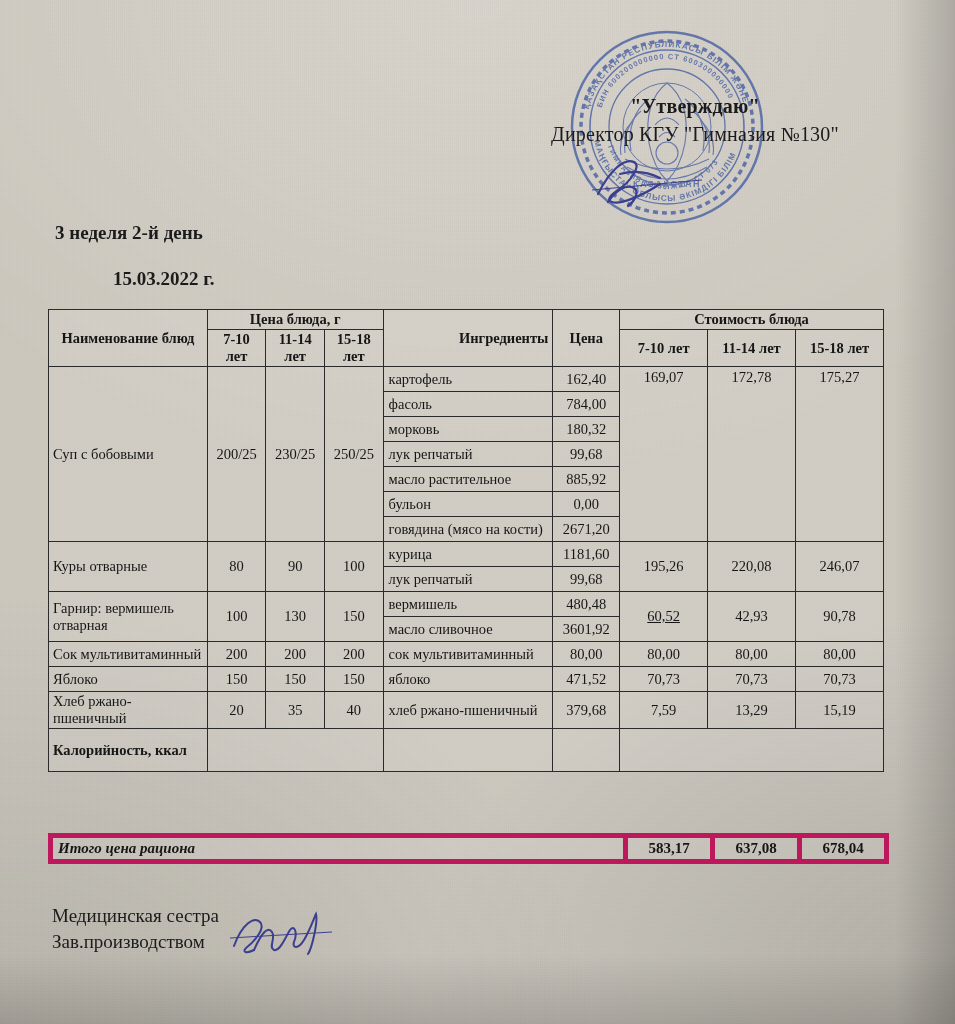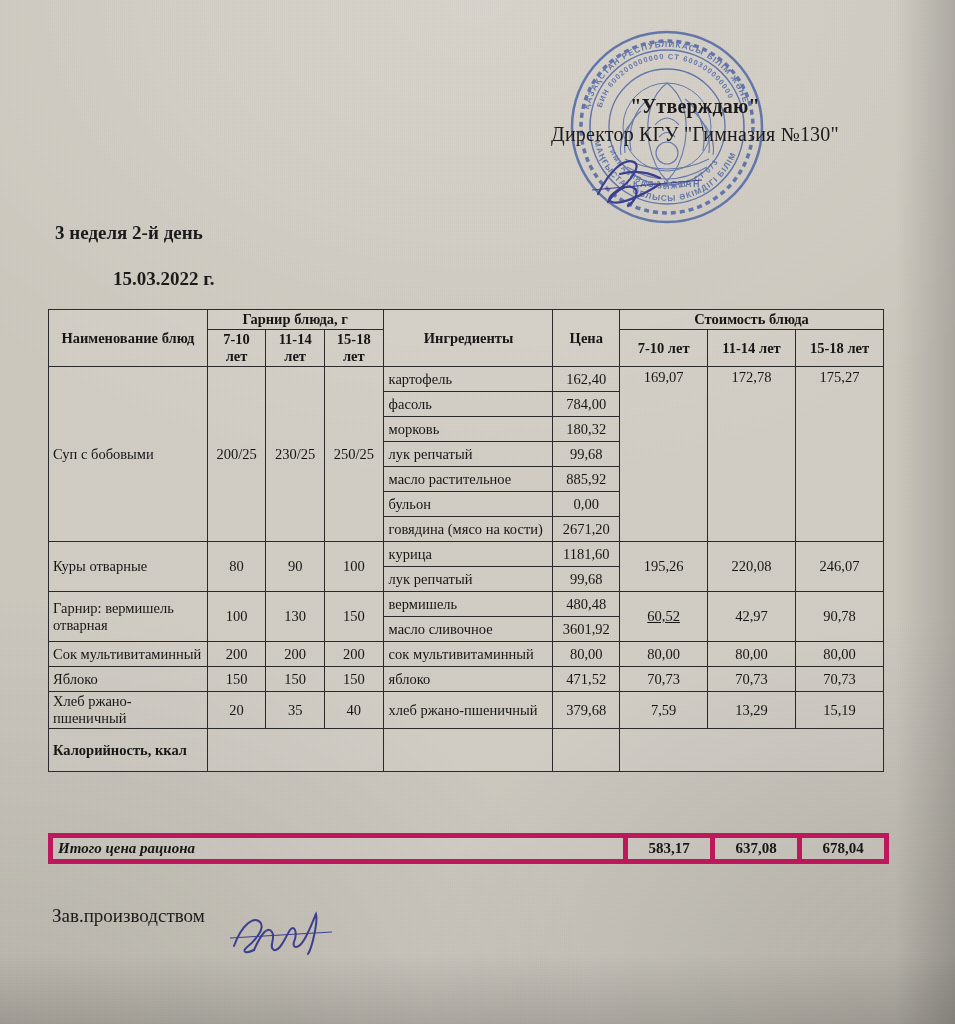--- a/index.html
+++ b/index.html
@@ -148,22 +148,22 @@
         <col style="width:58px">
     <col style="width:168px">
         <col style="width:66px">
     <col style="width:87px">
         <col style="width:87px">
         <col style="width:87px">
   </colgroup>
   <thead>
     <tr>
       <th class="c-name hdr-name" rowspan="2">Наименование блюд</th>
-      <th colspan="3">Гарнир блюда, г</th>
-      <th class="c-ing" style="text-align:center" rowspan="2">Ингредиенты</th>
+      <th colspan="3">Цена блюда, г</th>
+      <th class="c-ing" style="text-align:right" rowspan="2">Ингредиенты</th>
       <th class="c-price" rowspan="2">Цена</th>
       <th colspan="3">Стоимость блюда</th>
     </tr>
     <tr>
       <th class="c-out">
         <div>7-10</div>
             <div>лет</div>
           </th>
       <th class="c-out">
         <div>11-14</div>
@@ -230,21 +230,21 @@
           <td class="c-price">99,68</td>
         </tr>
         <tr class="ing-row">
           <td rowspan="2" class="c-name">Гарнир: вермишель отварная</td>
           <td rowspan="2" class="c-out">100</td>
           <td rowspan="2" class="c-out">130</td>
           <td rowspan="2" class="c-out">150</td>
           <td class="c-ing">вермишель</td>
           <td class="c-price">480,48</td>
           <td rowspan="2" class="c-cost" style="vertical-align: middle; text-decoration: underline;">60,52</td>
-          <td rowspan="2" class="c-cost" style="vertical-align: middle;">42,97</td>
+          <td rowspan="2" class="c-cost" style="vertical-align: middle;">42,93</td>
           <td rowspan="2" class="c-cost" style="vertical-align: middle;">90,78</td>
         </tr>
         <tr class="ing-row">
           <td class="c-ing">масло сливочное</td>
           <td class="c-price">3601,92</td>
         </tr>
         <tr class="ing-row">
           <td rowspan="1" class="c-name">Сок мультивитаминный</td>
           <td rowspan="1" class="c-out">200</td>
           <td rowspan="1" class="c-out">200</td>
@@ -301,20 +301,21 @@
           <td class="lab">Итого цена рациона</td>
           <td class="val">583,17</td>
           <td class="val">637,08</td>
           <td class="val">678,04</td>
         </tr>
       </tbody>
 </table>
 </div>
 
 <div class="footer">
+  <div>Медицинская сестра</div>
   <div>Зав.производством</div>
 </div>
 <div class="sig-foot">
   <svg width="110" height="50" viewBox="0 0 110 50" aria-hidden="true">
     <g stroke="#3b3f8f" fill="none" stroke-width="2" stroke-linecap="round">
       <path d="M6 38 C 14 16, 26 8, 32 14 C 38 20, 26 34, 18 40 C 14 44, 18 46, 26 42"></path>
       <path d="M26 42 C 34 24, 40 18, 44 24 C 48 30, 40 40, 46 42 C 52 44, 58 28, 62 22 C 66 16, 70 24, 66 34 C 64 40, 70 42, 76 32 C 82 22, 86 10, 88 6 C 90 14, 84 40, 80 46"></path>
     </g>
     <path d="M2 30 L 104 24" stroke="#3b3f8f" stroke-width="1" fill="none"></path>
   </svg>

